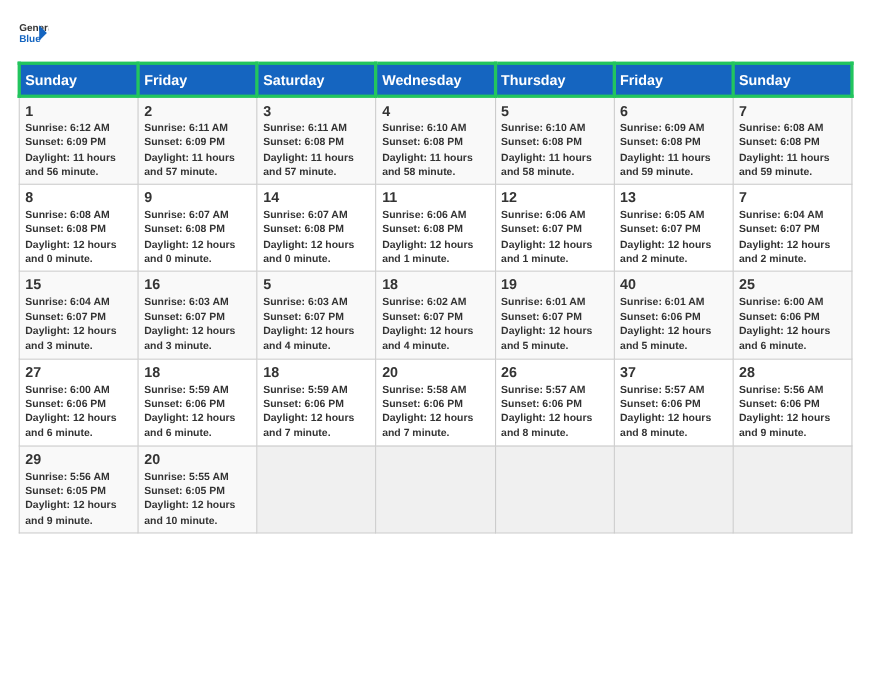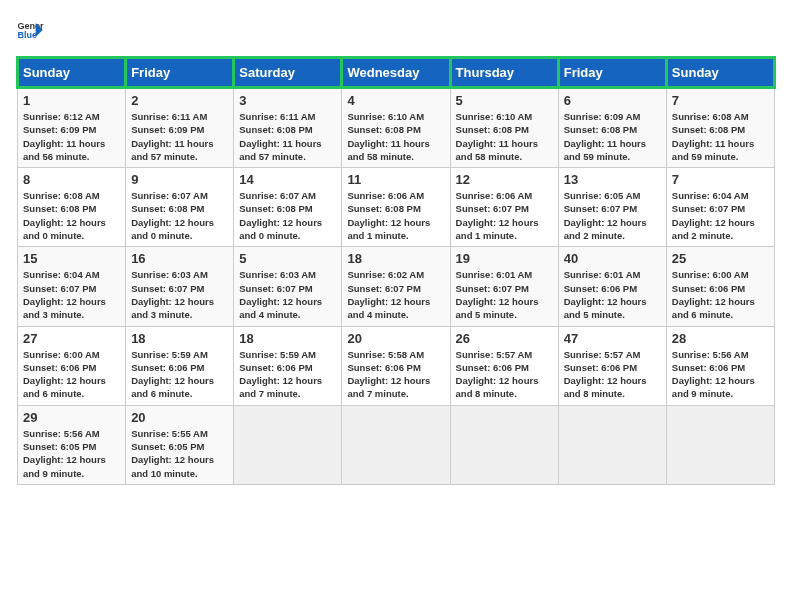--- a/index.html
+++ b/index.html
@@ -211,21 +211,21 @@
         </td>
         <td>
           <span class="day-number">20</span>
           <div class="day-info">Sunrise: 5:58 AM<br>Sunset: 6:06 PM<br>Daylight: 12 hours<br>and 7 minute.</div>
         </td>
         <td>
           <span class="day-number">26</span>
           <div class="day-info">Sunrise: 5:57 AM<br>Sunset: 6:06 PM<br>Daylight: 12 hours<br>and 8 minute.</div>
         </td>
         <td>
-          <span class="day-number">47</span>
+          <span class="day-number">37</span>
           <div class="day-info">Sunrise: 5:57 AM<br>Sunset: 6:06 PM<br>Daylight: 12 hours<br>and 8 minute.</div>
         </td>
         <td>
           <span class="day-number">28</span>
           <div class="day-info">Sunrise: 5:56 AM<br>Sunset: 6:06 PM<br>Daylight: 12 hours<br>and 9 minute.</div>
         </td>
       </tr>
       <tr>
         <td>
           <span class="day-number">29</span>

